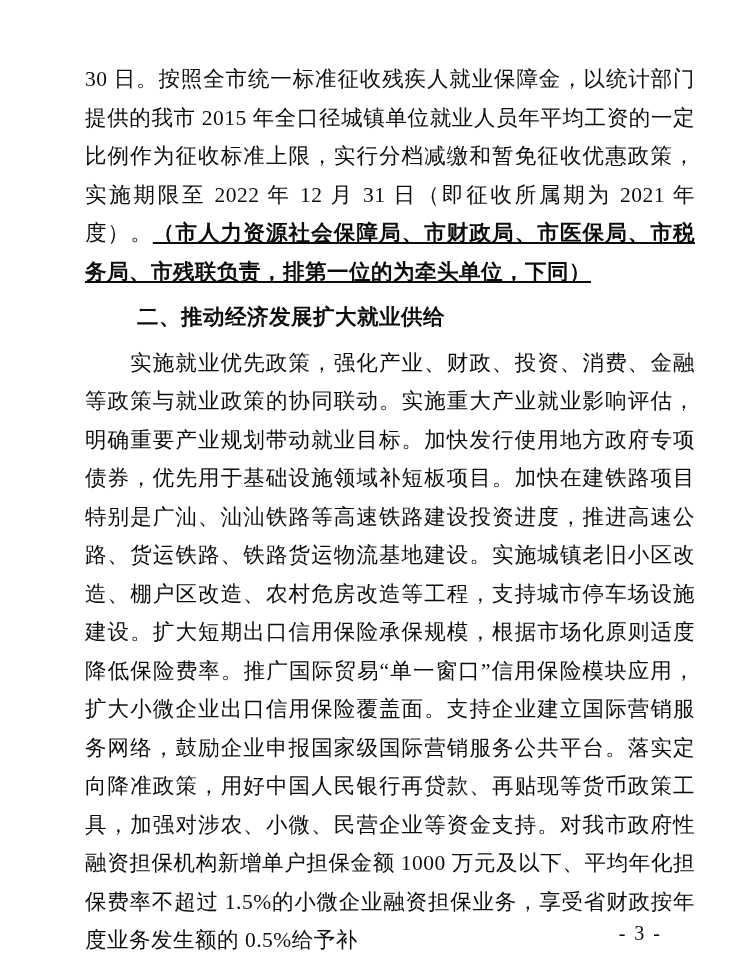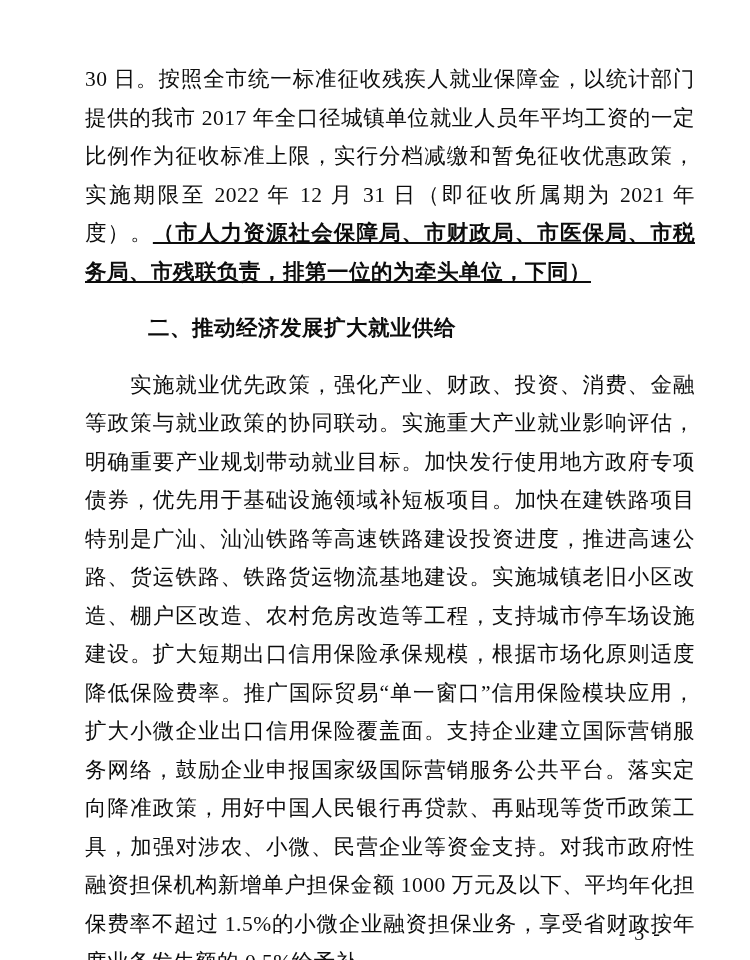--- a/index.html
+++ b/index.html
@@ -33,21 +33,21 @@
   }
   .para.indent {
     text-indent: 45px;
   }
   .bold-seg {
     font-weight: 700;
     font-family: "Liberation Sans", "DejaVu Sans", sans-serif;
     text-decoration: underline;
   }
   .heading {
-    margin: 18px;
+    margin: 7px;
     padding: 0;
     text-indent: 45px;
     font-weight: 700;
     font-family: "Liberation Sans", "DejaVu Sans", sans-serif;
     text-align: left;
   }
   .page-number {
     position: absolute;
     top: 922px;
     right: 88px;
@@ -58,21 +58,21 @@
     font-family: "Liberation Serif", "DejaVu Serif", serif;
   }
 </style>
 </head>
 <body>
 
 <div class="page">
 
   <div class="content">
 
-    <p class="para"><span>30 日。按照全市统一标准征收残疾人就业保障金，以统计部门提供的我市 2017 年全口径城镇单位就业人员年平均工资的一定比例作为征收标准上限，实行分档减缴和暂免征收优惠政策，实施期限至 2022 年 12 月 31 日（即征收所属期为 2021 年度）。</span><span class="bold-seg">（市人力资源社会保障局、市财政局、市医保局、市税务局、市残联负责，排第一位的为牵头单位，下同）</span></p>
+    <p class="para"><span>30 日。按照全市统一标准征收残疾人就业保障金，以统计部门提供的我市 2015 年全口径城镇单位就业人员年平均工资的一定比例作为征收标准上限，实行分档减缴和暂免征收优惠政策，实施期限至 2022 年 12 月 31 日（即征收所属期为 2021 年度）。</span><span class="bold-seg">（市人力资源社会保障局、市财政局、市医保局、市税务局、市残联负责，排第一位的为牵头单位，下同）</span></p>
 
     <p class="heading">二、推动经济发展扩大就业供给</p>
 
     <p class="para indent">实施就业优先政策，强化产业、财政、投资、消费、金融等政策与就业政策的协同联动。实施重大产业就业影响评估，明确重要产业规划带动就业目标。加快发行使用地方政府专项债券，优先用于基础设施领域补短板项目。加快在建铁路项目特别是广汕、汕汕铁路等高速铁路建设投资进度，推进高速公路、货运铁路、铁路货运物流基地建设。实施城镇老旧小区改造、棚户区改造、农村危房改造等工程，支持城市停车场设施建设。扩大短期出口信用保险承保规模，根据市场化原则适度降低保险费率。推广国际贸易“单一窗口”信用保险模块应用，扩大小微企业出口信用保险覆盖面。支持企业建立国际营销服务网络，鼓励企业申报国家级国际营销服务公共平台。落实定向降准政策，用好中国人民银行再贷款、再贴现等货币政策工具，加强对涉农、小微、民营企业等资金支持。对我市政府性融资担保机构新增单户担保金额 1000 万元及以下、平均年化担保费率不超过 1.5%的小微企业融资担保业务，享受省财政按年度业务发生额的 0.5%给予补</p>
 
   </div>
 
   <div class="page-number">- 3 -</div>
 
 </div>

